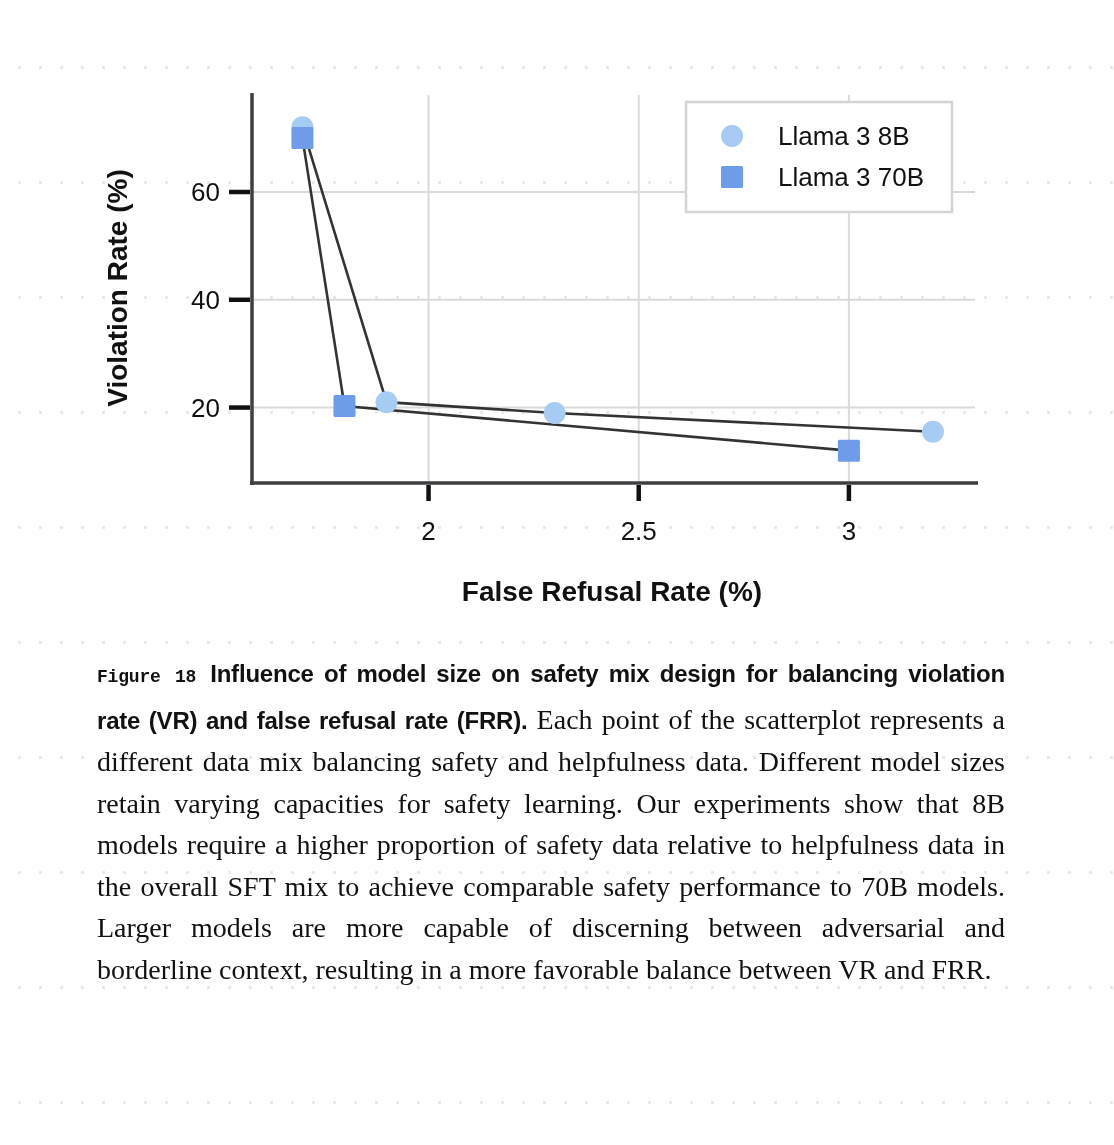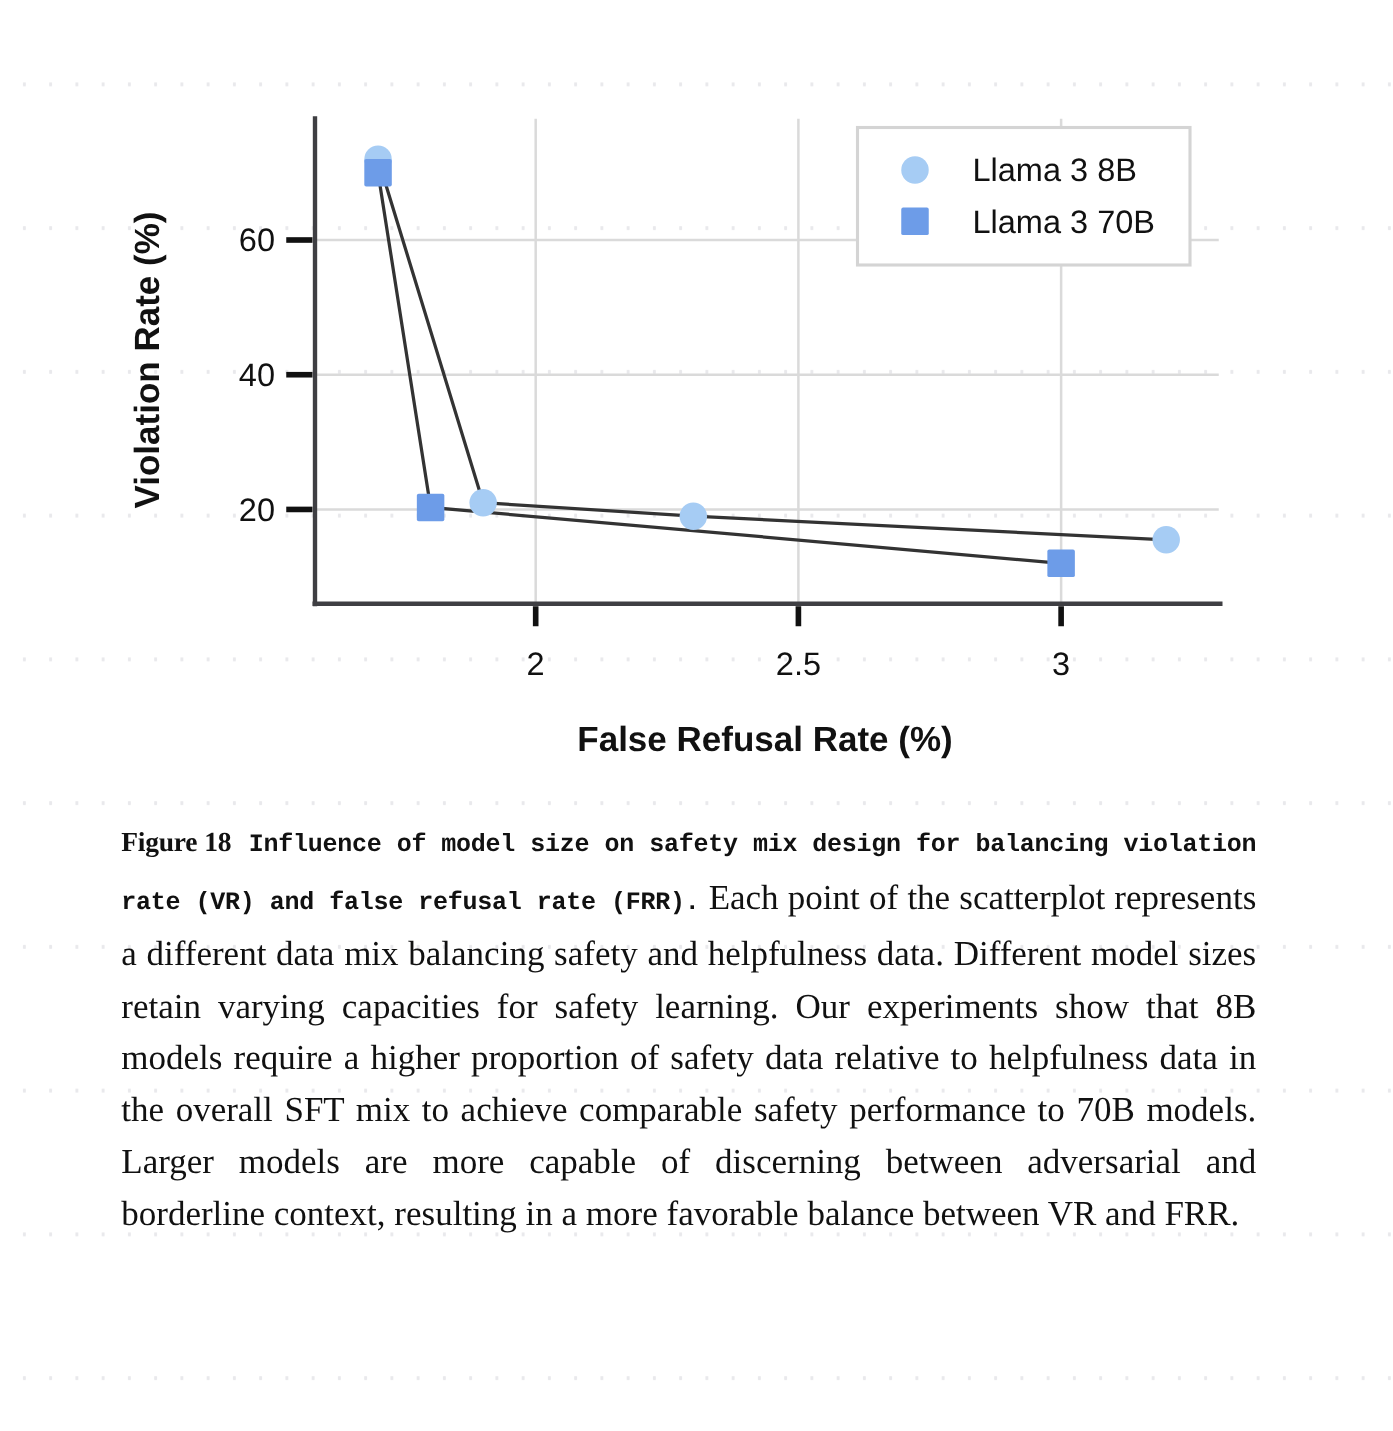--- a/index.html
+++ b/index.html
@@ -18,26 +18,26 @@
   }
   #chart{position:absolute;left:0;top:0;}
   svg text{font-family:"Liberation Sans",sans-serif;}
   .caption{
     position:absolute;left:97px;top:652px;width:908px;margin:0;
     text-align:justify;
     font-family:"Liberation Serif",serif;
     font-size:28px;line-height:41.5px;color:#111111;
   }
   .cap-label{
-    font-family:Liberation Serif, serif;font-weight:700;
-    font-size:22px;margin-right:14px;letter-spacing:-0.2px;
+    font-family:Liberation Mono, monospace;font-weight:700;
+    font-size:18px;margin-right:14px;letter-spacing:-0.2px;
   }
   .cap-bold{
-    font-family:Liberation Mono, monospace;font-weight:700;
-    font-size:20px;letter-spacing:-0.2px;
+    font-family:Liberation Sans, sans-serif;font-weight:700;
+    font-size:24px;letter-spacing:-0.2px;
   }
 </style>
 </head>
 <body>
 
 <div class="page">
   <svg id="chart" width="1114" height="630" viewBox="0 0 1114 630">
       <line x1="428.54651162790697" y1="95" x2="428.54651162790697" y2="483" stroke="#dadada" stroke-width="2"></line>
       <line x1="638.7209302325582" y1="95" x2="638.7209302325582" y2="483" stroke="#dadada" stroke-width="2"></line>
       <line x1="848.8953488372093" y1="95" x2="848.8953488372093" y2="483" stroke="#dadada" stroke-width="2"></line>

